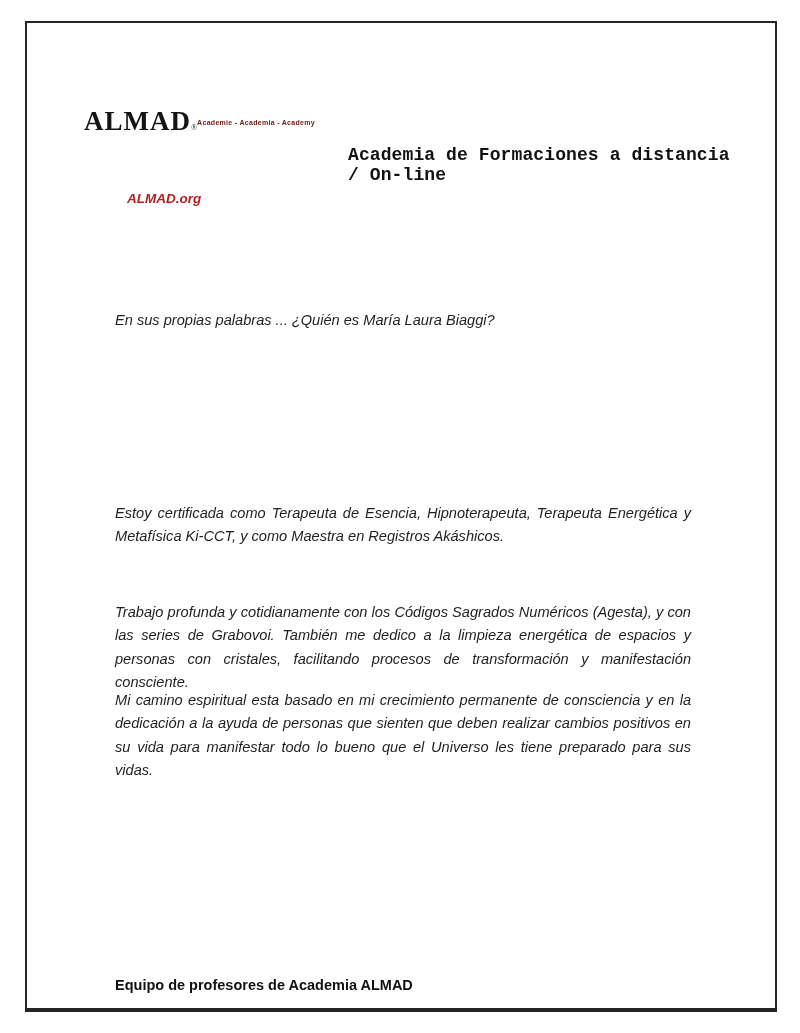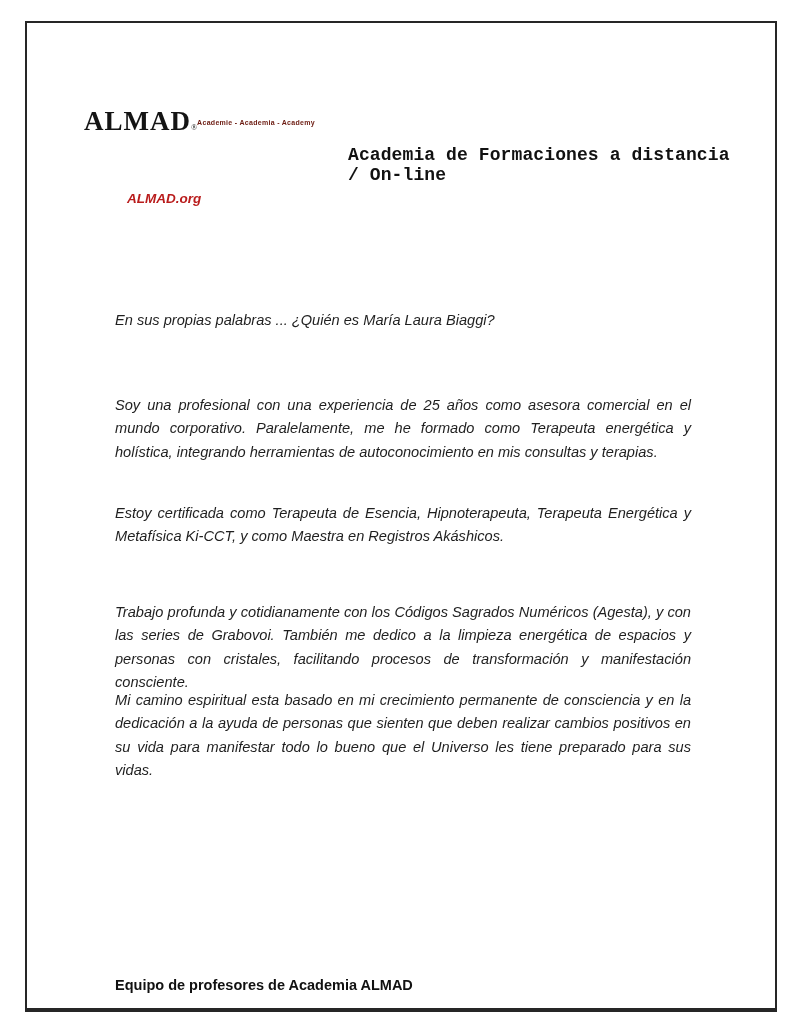--- a/index.html
+++ b/index.html
@@ -170,21 +170,20 @@
       </svg>
       <div class="logo-wordmark"><span>ALMAD</span><span class="reg">®</span></div>
       <div class="logo-tagline">Academie - Academia - Academy</div>
     </div>
 
     <div class="site-label">ALMAD.org</div>
 
     <div class="doc-header">Academia de Formaciones a distancia / On-line</div>
 
     <p class="para p1">En sus propias palabras ... ¿Quién es María Laura Biaggi?</p>
-    <p class="para p3">Soy una profesional con una experiencia de 25 años como asesora comercial en el mundo corporativo. Paralelamente, me he formado como Terapeuta energética y holística, integrando herramientas de autoconocimiento en mis consultas y terapias.</p>
     <p class="para p4">Estoy certificada como Terapeuta de Esencia, Hipnoterapeuta, Terapeuta Energética y Metafísica Ki-CCT, y como Maestra en Registros Akáshicos.</p>
     <p class="para p5">Trabajo profunda y cotidianamente con los Códigos Sagrados Numéricos (Agesta), y con las series de Grabovoi. También me dedico a la limpieza energética de espacios y personas con cristales, facilitando procesos de transformación y manifestación consciente.</p>
     <p class="para p6">Mi camino espiritual esta basado en mi crecimiento permanente de consciencia y en la dedicación a la ayuda de personas que sienten que deben realizar cambios positivos en su vida para manifestar todo lo bueno que el Universo les tiene preparado para sus vidas.</p>
 
     <div class="doc-footer">Equipo de profesores de Academia ALMAD</div>
 
   </div>
 </div>
 
 </body></html>

